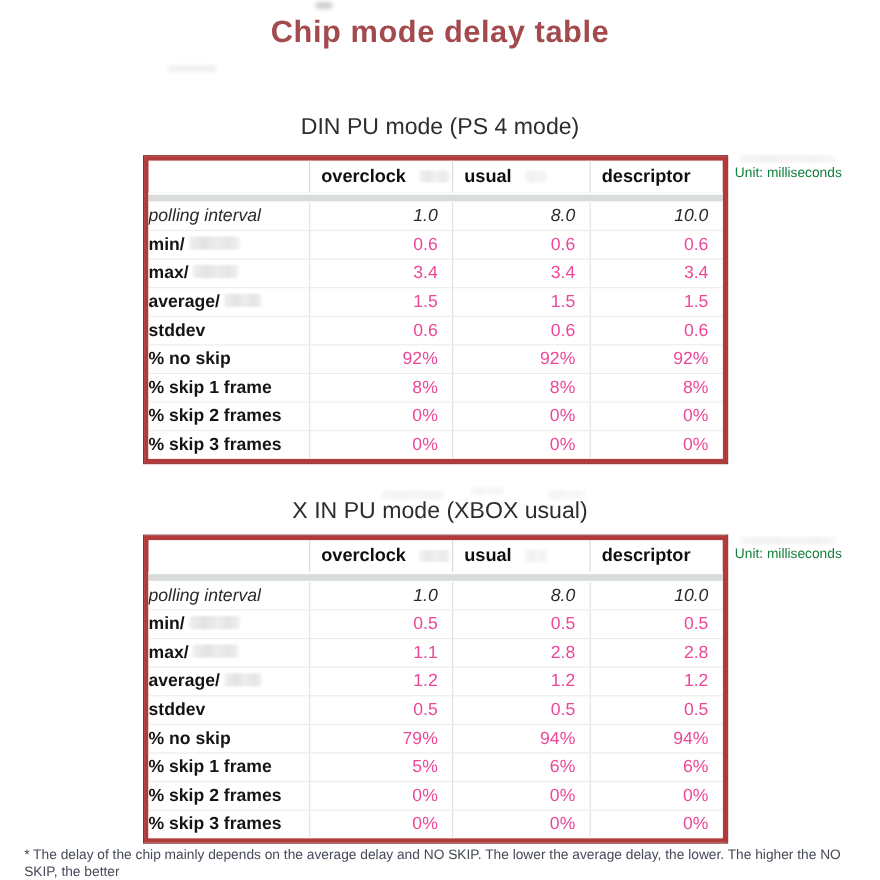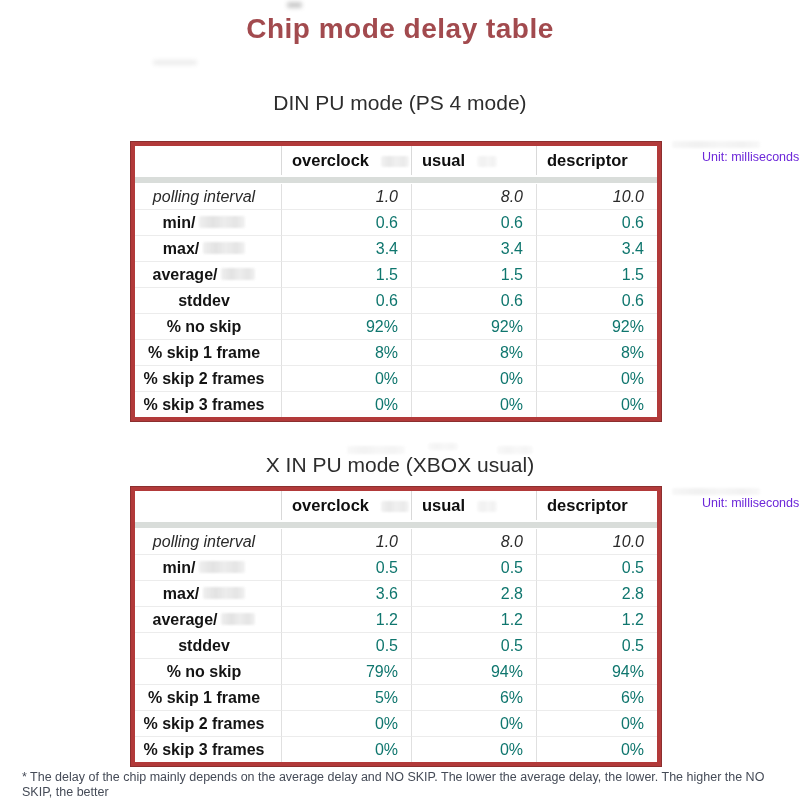--- a/index.html
+++ b/index.html
@@ -8,21 +8,21 @@
     font-family:"Liberation Sans",sans-serif;color:#1c1c1c;
   }
   .page-title{
     position:absolute;top:13px;left:0;width:800px;text-align:center;
     font-size:28px;font-weight:bold;color:#a24a4e;letter-spacing:0.5px;
   }
   .section-title{
     position:absolute;left:0;width:800px;text-align:center;
     font-size:21px;font-weight:normal;color:#2d2d2d;
   }
-  #section-title-1{top:91px;}
+  #section-title-1{top:104px;}
   #section-title-2{top:453px;}
   .table-wrap{position:absolute;left:131px;width:530px;}
   #table-wrap-1{top:142px;}
   #table-wrap-2{top:487px;}
   table.delay{
     border-collapse:separate;border-spacing:0;table-layout:fixed;width:530px;
     border:4px solid #b23a3a;outline:1px solid #8c2f2f;background:#fff;
   }
   table.delay thead th{
     height:29px;font-size:16.5px;font-weight:bold;text-align:left;
@@ -32,29 +32,29 @@
   table.delay tr.sep td{
     height:6px;padding:0;background:#d9ddda;
     border-top:2px solid #ffffff;border-bottom:1px solid #ffffff;
   }
   table.delay tbody td{
     height:25px;vertical-align:middle;font-size:16px;padding:0;
     border-top:1px solid #ececec;background:#fff;
   }
   table.delay tbody tr:first-child td{border-top:none;}
   td.label{
-    font-weight:bold;text-align:center;padding-right:8px !important;color:#141414;
+    font-weight:bold;text-align:left;padding-right:8px !important;color:#141414;
     white-space:nowrap;overflow:hidden;
   }
   td.val{
-    text-align:right;padding-right:13px !important;border-left:1px solid #e0e0e0;color:#0f766e;
+    text-align:right;padding-right:13px !important;border-left:1px solid #e0e0e0;color:#ec4899;
   }
   tr.italic-row td{font-style:italic;font-weight:normal;color:#2a2a2a;}
   .unit-label{
-    position:absolute;left:702px;font-size:12.5px;color:#6d28d9;white-space:nowrap;
+    position:absolute;left:668px;font-size:12.5px;color:#15803d;white-space:nowrap;
   }
   #unit-label-1{top:150px;}
   #unit-label-2{top:496px;}
   .footnote{
     position:absolute;left:22px;top:770px;width:752px;
     font-size:12.5px;line-height:1.18;color:#454b57;
   }
   
   .blur{
     display:inline-block;vertical-align:middle;border-radius:2px;
@@ -190,21 +190,21 @@
           <td class="val">10.0</td>
         </tr>
         <tr>
           <td class="label"><span>min/</span><span class="blur label-blur" style="width: 46px;"></span></td>
           <td class="val">0.5</td>
           <td class="val">0.5</td>
           <td class="val">0.5</td>
         </tr>
         <tr>
           <td class="label"><span>max/</span><span class="blur label-blur" style="width: 42px;"></span></td>
-          <td class="val">3.6</td>
+          <td class="val">1.1</td>
           <td class="val">2.8</td>
           <td class="val">2.8</td>
         </tr>
         <tr>
           <td class="label"><span>average/</span><span class="blur label-blur" style="width: 34px;"></span></td>
           <td class="val">1.2</td>
           <td class="val">1.2</td>
           <td class="val">1.2</td>
         </tr>
         <tr>

